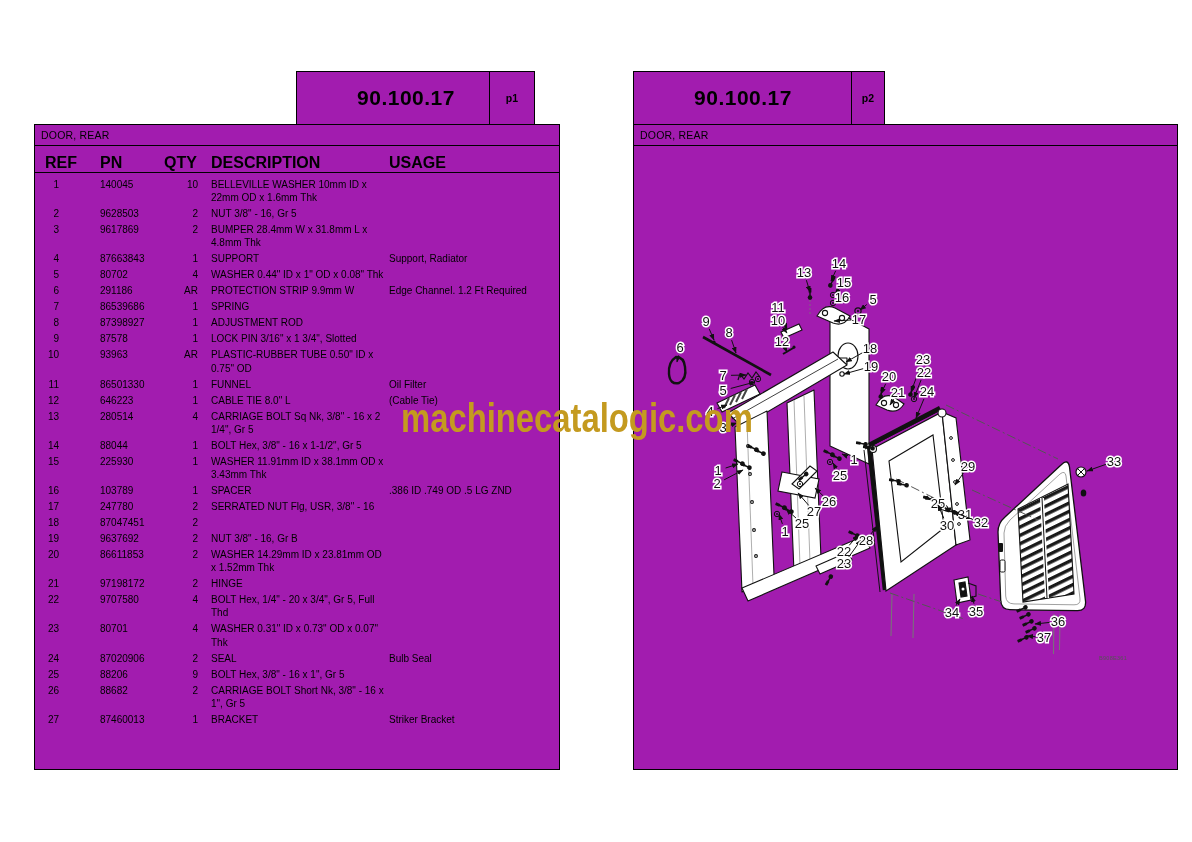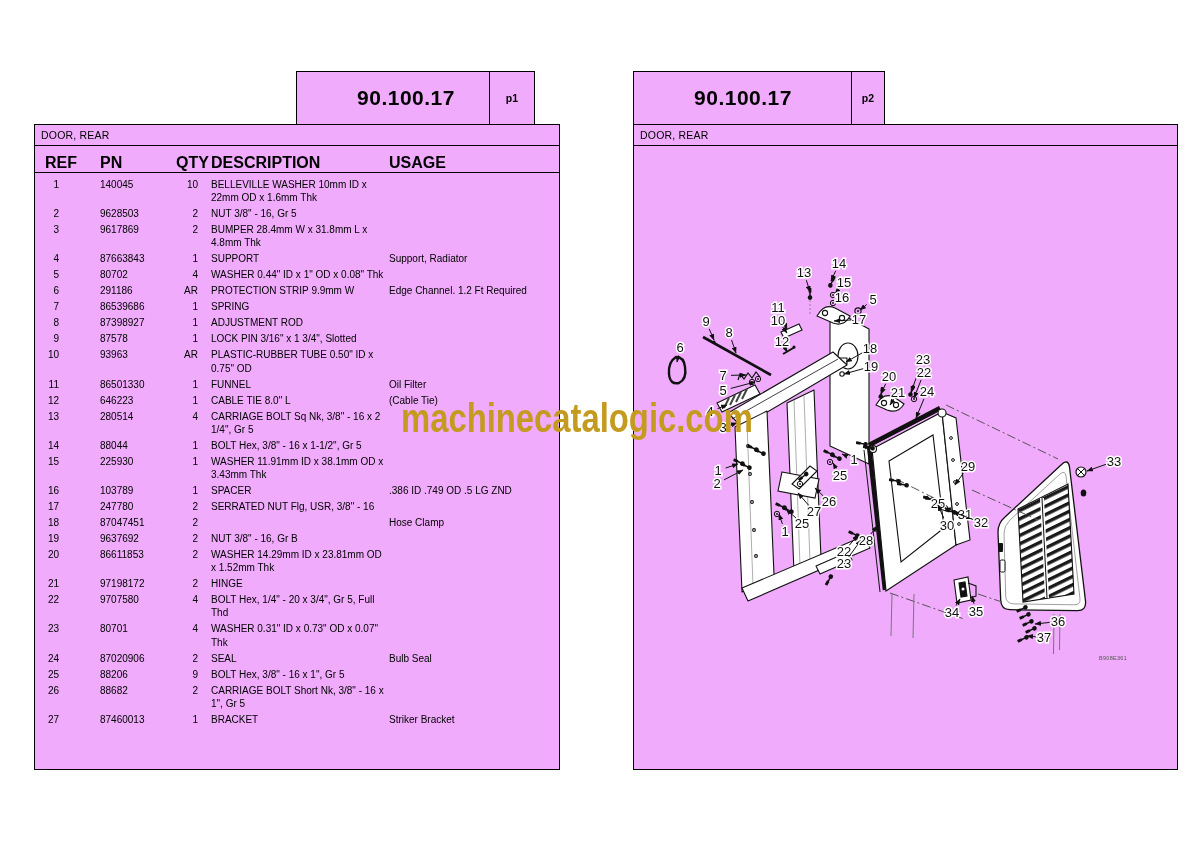--- a/index.html
+++ b/index.html
@@ -1,26 +1,26 @@
 <!DOCTYPE html>
 <html><head>
 <meta charset="utf-8">
 <style>
   html,body{margin:0;padding:0}
   body{width:1192px;height:842px;background:#ffffff;position:relative;overflow:hidden;
        font-family:"Liberation Sans",sans-serif;color:#000}
-  .box{position:absolute;border:1.6px solid #000;box-sizing:border-box;background:#f0abfc}
+  .box{position:absolute;border:1.6px solid #000;box-sizing:border-box;background:#a21caf}
   .hdr{display:flex;align-items:center;justify-content:center;font-weight:bold}
   .hdr-code{font-size:21px;letter-spacing:.5px}
   .hdr-page{font-size:10.5px}
   .titlebar{height:21px;border-bottom:1.5px solid #000;display:flex;align-items:center;
             padding-left:6px;font-weight:normal;font-size:10.5px;box-sizing:border-box;letter-spacing:.2px}
   .colhead{position:relative;height:26px;border-bottom:1.5px solid #000;font-weight:bold;font-size:16px}
   .colhead span{position:absolute;top:8px}
-  .ch-ref{left:10px}.ch-pn{left:65px}.ch-qty{left:141px}.ch-desc{left:176px}.ch-usage{left:354px}
+  .ch-ref{left:10px}.ch-pn{left:65px}.ch-qty{left:129px}.ch-desc{left:176px}.ch-usage{left:354px}
   .rows{padding-top:5px;font-size:10px;line-height:13.2px}
   .prow{display:grid;grid-template-columns:24px 41px 75px 23px 13px 178px auto;margin-bottom:2.8px}
   .c-ref{grid-column:1;text-align:right}
   .c-pn{grid-column:3}
   .c-qty{grid-column:4;text-align:right}
   .c-desc{grid-column:6}
   .c-usage{grid-column:7}
   .watermark{position:absolute;left:401px;top:396px;font-size:40px;font-weight:bold;
              color:#c49a1f;transform:scaleX(.82);transform-origin:0 0;white-space:nowrap;
              z-index:6;pointer-events:none}
@@ -164,21 +164,20 @@
         <span class="c-ref">17</span>
         <span class="c-pn">247780</span>
         <span class="c-qty">2</span>
         <span class="c-desc">SERRATED NUT Flg, USR, 3/8" - 16</span>
         <span class="c-usage"></span>
       </div>
       <div class="prow">
         <span class="c-ref">18</span>
         <span class="c-pn">87047451</span>
         <span class="c-qty">2</span>
-        <span class="c-usage">Hose Clamp</span>
       </div>
       <div class="prow">
         <span class="c-ref">19</span>
         <span class="c-pn">9637692</span>
         <span class="c-qty">2</span>
         <span class="c-desc">NUT 3/8" - 16, Gr B</span>
         <span class="c-usage"></span>
       </div>
       <div class="prow">
         <span class="c-ref">20</span>

